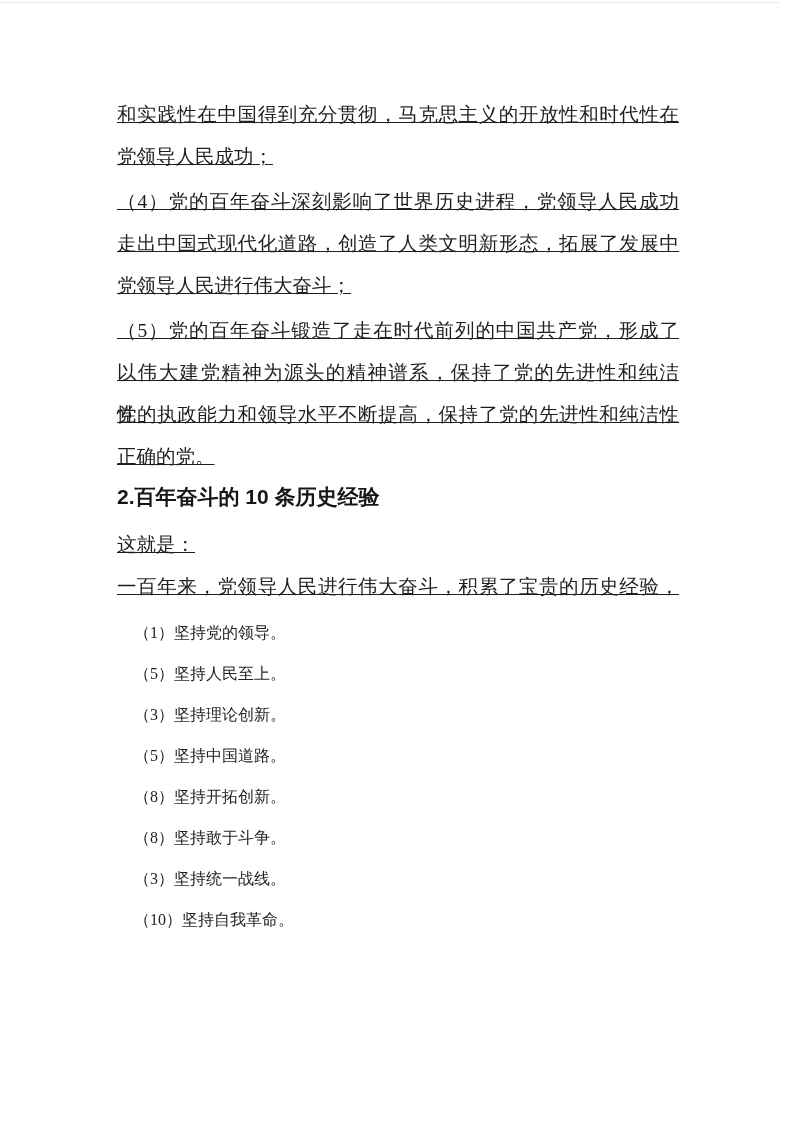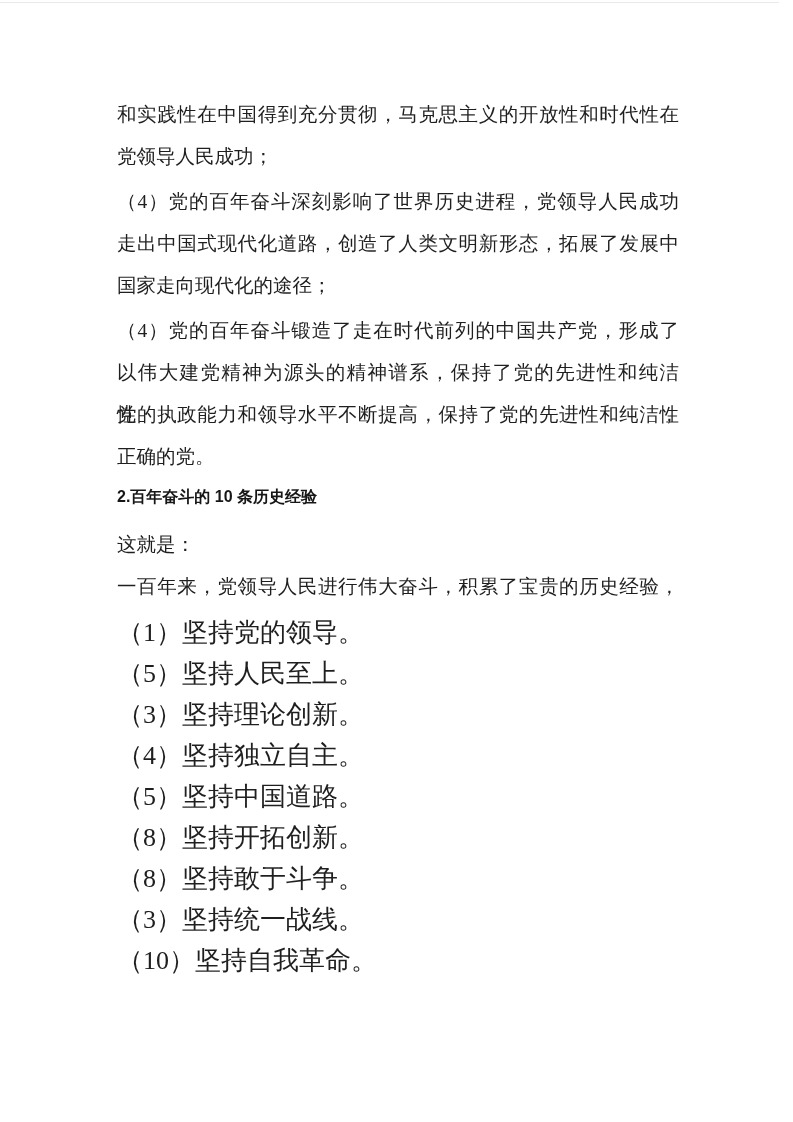--- a/index.html
+++ b/index.html
@@ -32,82 +32,83 @@
   }
   .para {
     margin: 0 0 3px 0;
     font-size: 19.5px;
   }
   .para .line {
     line-height: 42px;
     height: 42px;
     text-align: justify;
     white-space: nowrap;
+    text-decoration: underline;
   }
   .para .line.j {
     text-align-last: justify;
     white-space: normal;
   }
   .section-heading {
     margin: 4px 0 12px 0;
     height: 30px;
     line-height: 30px;
     font-family: "Liberation Sans", "DejaVu Sans", sans-serif;
     font-weight: bold;
-    font-size: 16px;
+    font-size: 21px;
     color: #161616;
   }
   .intro {
     margin-top: 2px;
   }
   .list {
     margin-top: 4px;
   }
   .list .list-item {
     height: 41px;
     line-height: 41px;
-    font-size: 26px;
+    font-size: 16px;
     white-space: nowrap;
+    margin-left: 17px;
   }
 </style>
 </head>
 <body>
 
 <div class="page">
   <div class="page-edge-top"></div>
   <div class="content">
     <div id="paragraphs">
         <div class="para">
           <div class="line j">和实践性在中国得到充分贯彻，马克思主义的开放性和时代性在</div>
           <div class="line">党领导人民成功；</div>
         </div>
         <div class="para">
           <div class="line j">（4）党的百年奋斗深刻影响了世界历史进程，党领导人民成功</div>
           <div class="line j">走出中国式现代化道路，创造了人类文明新形态，拓展了发展中</div>
-          <div class="line">国家走向现代化的途径；</div>
+          <div class="line">党领导人民进行伟大奋斗；</div>
         </div>
         <div class="para">
-          <div class="line j">（4）党的百年奋斗锻造了走在时代前列的中国共产党，形成了</div>
+          <div class="line j">（5）党的百年奋斗锻造了走在时代前列的中国共产党，形成了</div>
           <div class="line j">以伟大建党精神为源头的精神谱系，保持了党的先进性和纯洁性，</div>
           <div class="line j">党的执政能力和领导水平不断提高，保持了党的先进性和纯洁性</div>
           <div class="line">正确的党。</div>
         </div>
       </div>
     <h2 class="section-heading">2.百年奋斗的 10 条历史经验</h2>
     <div id="intro" class="intro">
         <div class="para">
           <div class="line">这就是：</div>
           <div class="line j">一百年来，党领导人民进行伟大奋斗，积累了宝贵的历史经验，</div>
         </div>
       </div>
     <div id="list" class="list">
         <div class="list-item">（1）坚持党的领导。</div>
         <div class="list-item">（5）坚持人民至上。</div>
         <div class="list-item">（3）坚持理论创新。</div>
-        <div class="list-item">（4）坚持独立自主。</div>
         <div class="list-item">（5）坚持中国道路。</div>
         <div class="list-item">（8）坚持开拓创新。</div>
         <div class="list-item">（8）坚持敢于斗争。</div>
         <div class="list-item">（3）坚持统一战线。</div>
         <div class="list-item">（10）坚持自我革命。</div>
       </div>
   </div>
 </div>
 
 </body></html>

